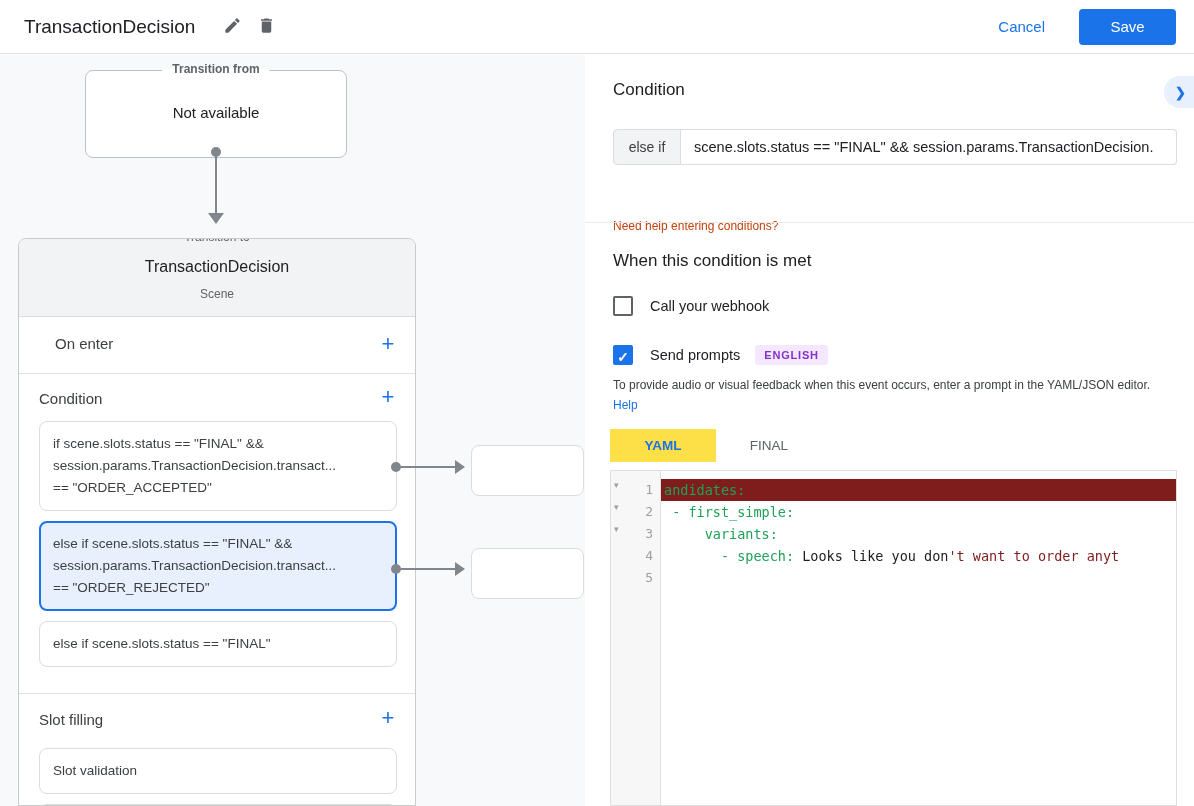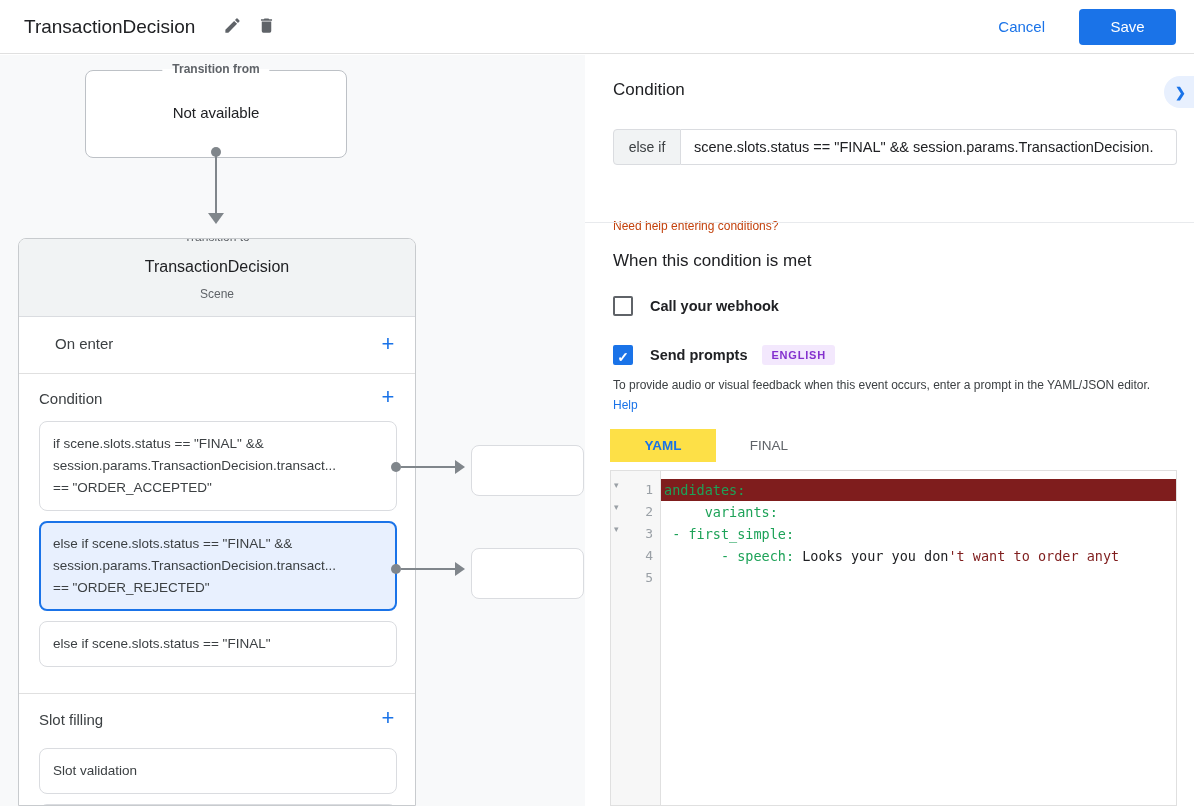--- a/index.html
+++ b/index.html
@@ -96,21 +96,21 @@
                text-decoration:none; cursor:pointer;margin-top:40px; }
   .panel-hr { position:absolute; left:0; top:167px; width:100%; border-bottom:1px solid #e8eaed; }
   .h-when { top:196px; }
   .cb-row { position:absolute; left:28px; display:flex; align-items:center; }
   .cb-row-webhook { top:241px; }
   .cb-row-prompts { top:290px; }
   .cbox { width:20px; height:20px; border:2px solid #5f6368; border-radius:2px;
           margin-right:17px; cursor:pointer; flex:none; }
   .cbox.checked { background:#1a73e8; border-color:#1a73e8; color:#fff; font-size:14px;
                   line-height:20px; text-align:center; font-weight:bold; }
-  .cb-label { font-size:14.5px; font-weight:bold; color:#202124; }
+  .cb-label { font-size:14.5px; font-weight:normal; color:#202124; }
   .badge { margin-left:15px; background:#f3e8fd; color:#8430ce; font-size:11px;
            font-weight:bold; letter-spacing:0.8px; padding:4px 9px; border-radius:3px; }
   .desc { position:absolute; left:28px; top:321px; width:560px; font-size:12px;
           line-height:19.5px; color:#3c4043; }
   .desc a { color:#1a73e8; text-decoration:none; cursor:pointer; }
   .tabs { position:absolute; left:25px; top:374px; display:flex; }
   .tab { width:106px; height:33px; display:flex; align-items:center; justify-content:center;
          font-size:13.5px; font-weight:bold; cursor:pointer; }
   .tab.active { background:#fde047; color:#1a73e8; }
   .tab.inactive { color:#5f6368; font-weight:500; }
@@ -274,20 +274,20 @@
           </div>
           <div class="grow">
             <span class="lnum">4</span>
           </div>
           <div class="grow">
             <span class="lnum">5</span>
           </div>
         </div>
       <div class="code" id="code">
           <div class="cline hl"><span class="c-key">andidates:</span></div>
+          <div class="cline"><span class="c-key"> - first_simple:</span></div>
           <div class="cline"><span class="c-key">     variants:</span></div>
-          <div class="cline"><span class="c-key"> - first_simple:</span></div>
-          <div class="cline"><span class="c-key">       - speech:</span><span class="c-plain"> Looks your you don</span><span class="c-str">'t want to order anyt</span></div>
+          <div class="cline"><span class="c-key">       - speech:</span><span class="c-plain"> Looks like you don</span><span class="c-str">'t want to order anyt</span></div>
           <div class="cline"></div>
         </div>
     </div>
   </div>
 </div>
 
 </body></html>

